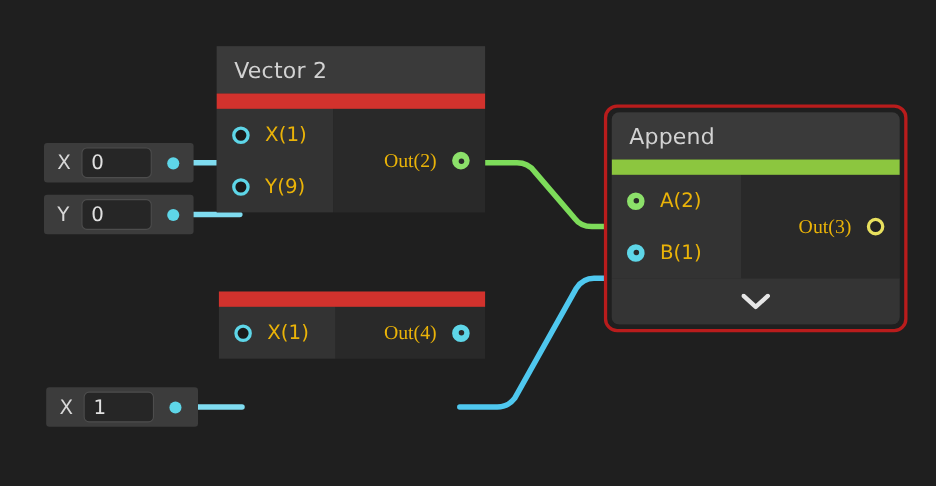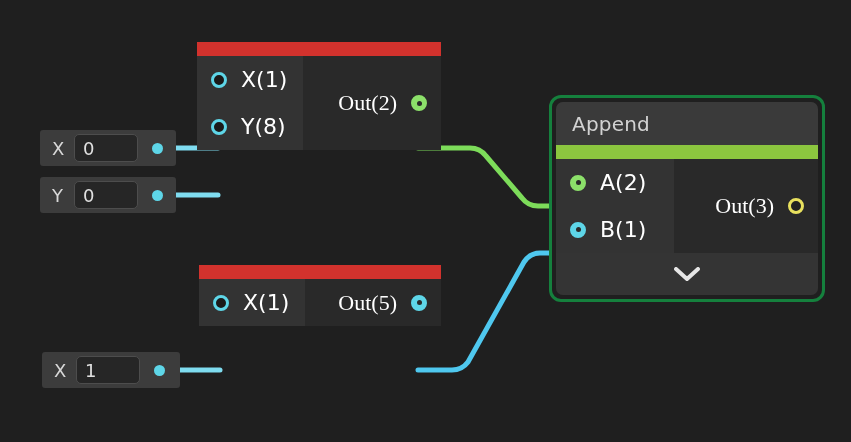--- a/index.html
+++ b/index.html
@@ -67,22 +67,22 @@
     height: 47px;
     padding-left: 14px;
     box-sizing: border-box;
   }
   .port-row.out {
     justify-content: flex-end;
     padding-left: 0;
     padding-right: 14px;
   }
   .port-label {
-    color: #ffffff;
-    font-size: 22px;
+    color: #eab308;
+    font-size: 18px;
     margin-left: 14px;
     white-space: nowrap;
   }
   .port-label.out-label {
     margin-left: 0;
     margin-right: 14px;
     font-family: Liberation Serif, serif;
   }
 
   
@@ -131,21 +131,21 @@
     align-items: center;
     justify-content: center;
   }
   .chevron {
     width: 26px;
     height: 15px;
   }
 
   
   .selected {
-    border: 3px solid #15803d;
+    border: 3px solid #b91c1c;
     border-radius: 12px;
     padding: 4px;
     background: #1f1f1f;
   }
   .selected .inner {
     border-radius: 7px;
     overflow: hidden;
     background: #292929;
   }
 
@@ -220,30 +220,31 @@
     <span class="prop-dot"></span>
   </div>
 
   <div class="prop-widget" style="left:42px; top:352px; width:138px;">
     <span class="prop-name">X</span>
     <input class="prop-input" style="width: 64px;" type="text" value="1">
     <span class="prop-dot"></span>
   </div>
 
   <div class="node" style="left:197px; top:42px; width:244px;">
+    <div class="node-title">Vector 2</div>
     <div class="accent-bar" style="background:#d2322d;"></div>
     <div class="node-body">
       <div class="col-in" style="width:106px;">
         <div class="port-row">
           <span class="port ring"></span>
           <span class="port-label">X(1)</span>
         </div>
         <div class="port-row">
           <span class="port ring"></span>
-          <span class="port-label">Y(8)</span>
+          <span class="port-label">Y(9)</span>
         </div>
       </div>
       <div class="col-out">
         <div class="port-row out">
           <span class="port-label out-label">Out(2)</span>
           <span class="port filled-green"></span>
         </div>
       </div>
     </div>
   </div>
@@ -252,21 +253,21 @@
     <div class="accent-bar" style="background:#d2322d;"></div>
     <div class="node-body">
       <div class="col-in" style="width:106px;">
         <div class="port-row">
           <span class="port ring"></span>
           <span class="port-label">X(1)</span>
         </div>
       </div>
       <div class="col-out">
         <div class="port-row out">
-          <span class="port-label out-label">Out(5)</span>
+          <span class="port-label out-label">Out(4)</span>
           <span class="port filled-cyan"></span>
         </div>
       </div>
     </div>
   </div>
 
   <div class="selected" style="position:absolute; left:549px; top:95px; width:262px; z-index:4;">
     <div class="inner">
       <div class="node-title">Append</div>
       <div class="accent-bar" style="background:#8cc63f;"></div>

